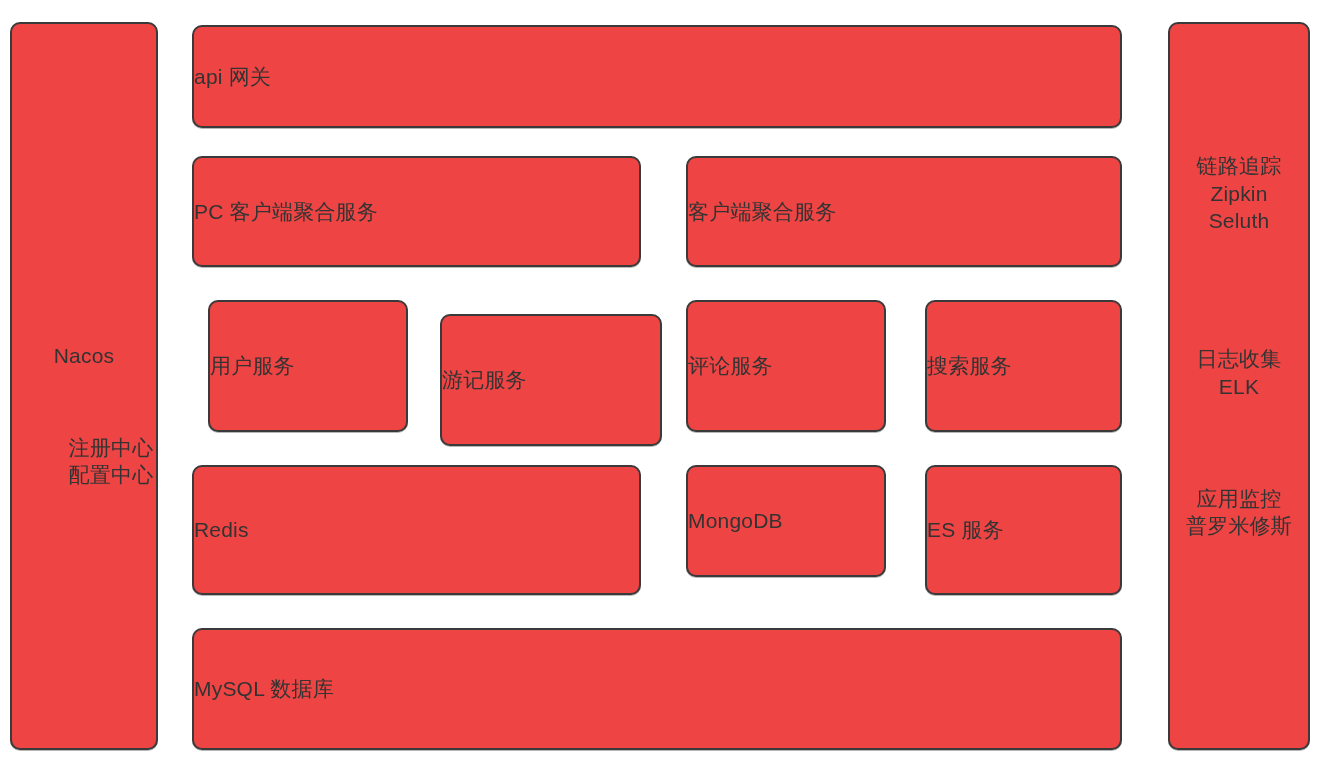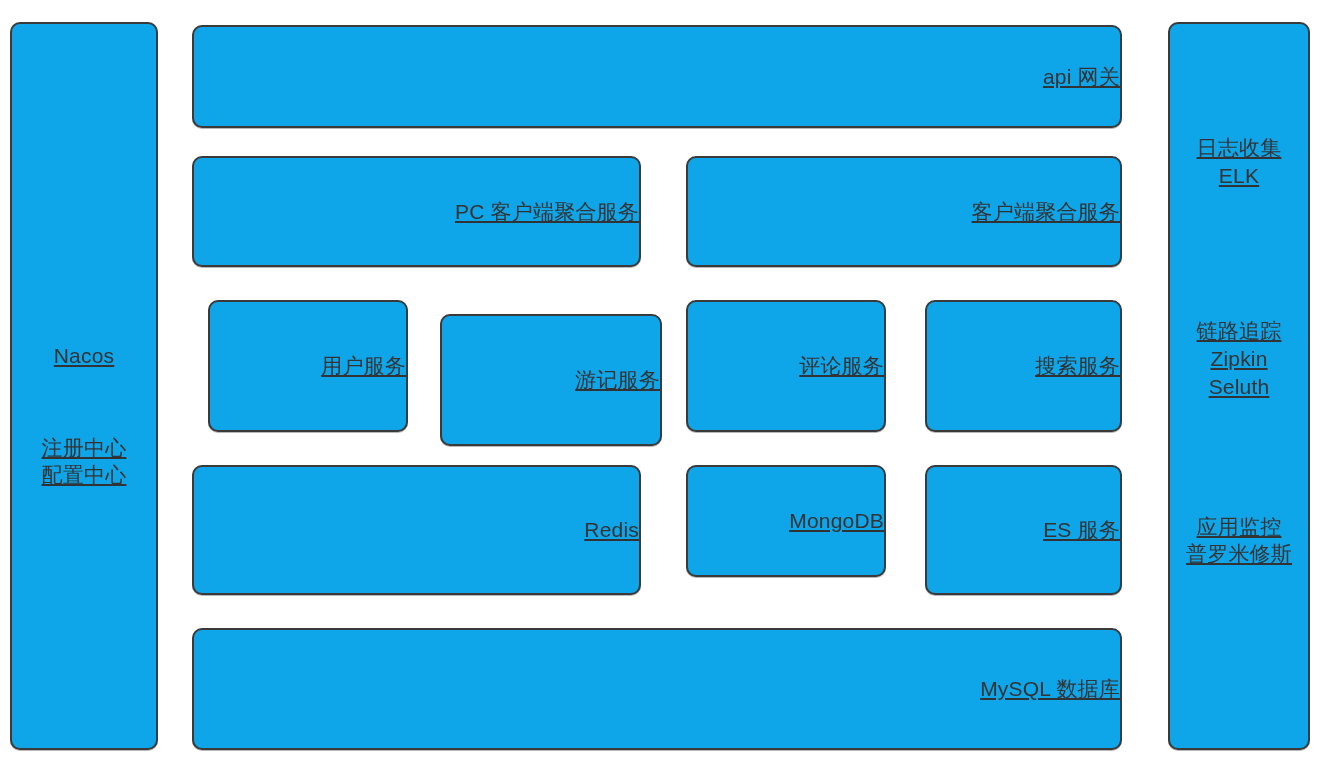--- a/index.html
+++ b/index.html
@@ -20,34 +20,33 @@
     position: relative;
     width: 1328px;
     height: 766px;
     background: #ffffff;
   }
 
   
   .node {
     position: absolute;
     box-sizing: border-box;
-    background: #0ea5e9;
+    background: #ef4444;
     border: 2px solid #3a3a3a;
     border-radius: 10px;
     display: flex;
     flex-direction: column;
-    align-items: flex-end;
+    align-items: flex-start;
     justify-content: center;
     text-align: center;
     color: #333333;
     font-size: 21px;
     line-height: 1.32;
     letter-spacing: 0.2px;
     box-shadow: 0 1px 0 rgba(0,0,0,0.28);
-    text-decoration: underline;
   }
 
   .node.tall-panel {
     justify-content: flex-start;
   }
 
   
   .panel-group {
     width: 100%;
     text-align: center;
@@ -62,21 +61,21 @@
     margin-top: 318px;
   }
   #nacos-panel .panel-group.nacos-sub {
     margin-top: 37px;
     padding-left: 27px;
   }
 
   
   #ops-panel .group-trace   { margin-top: 128px; }
   #ops-panel .group-logging { margin-top: 110px; }
-  #ops-panel .group-monitor { margin-top: 112px; }
+  #ops-panel .group-monitor { margin-top: 84px; }
 
   .node-label {
     display: block;
     white-space: nowrap;
   }
 </style>
 </head>
 <body>
 
 <div id="diagram">
@@ -124,29 +123,29 @@
   <div class="node" id="store-es" style="left:925px; top:465px; width:197px; height:130px;">
     <span class="node-label">ES 服务</span>
   </div>
 
   <div class="node" id="db-mysql" style="left:192px; top:628px; width:930px; height:122px;">
     <span class="node-label">MySQL 数据库</span>
   </div>
 
   <div class="node tall-panel" id="ops-panel" style="left:1168px; top:22px; width:142px; height:728px;">
 
-    <div class="panel-group group-logging">
-      <span class="panel-line">日志收集</span>
-      <span class="panel-line">ELK</span>
-    </div>
-
     <div class="panel-group group-trace">
       <span class="panel-line">链路追踪</span>
       <span class="panel-line">Zipkin</span>
       <span class="panel-line">Seluth</span>
+    </div>
+
+    <div class="panel-group group-logging">
+      <span class="panel-line">日志收集</span>
+      <span class="panel-line">ELK</span>
     </div>
 
     <div class="panel-group group-monitor">
       <span class="panel-line">应用监控</span>
       <span class="panel-line">普罗米修斯</span>
     </div>
 
   </div>
 
 </div>

